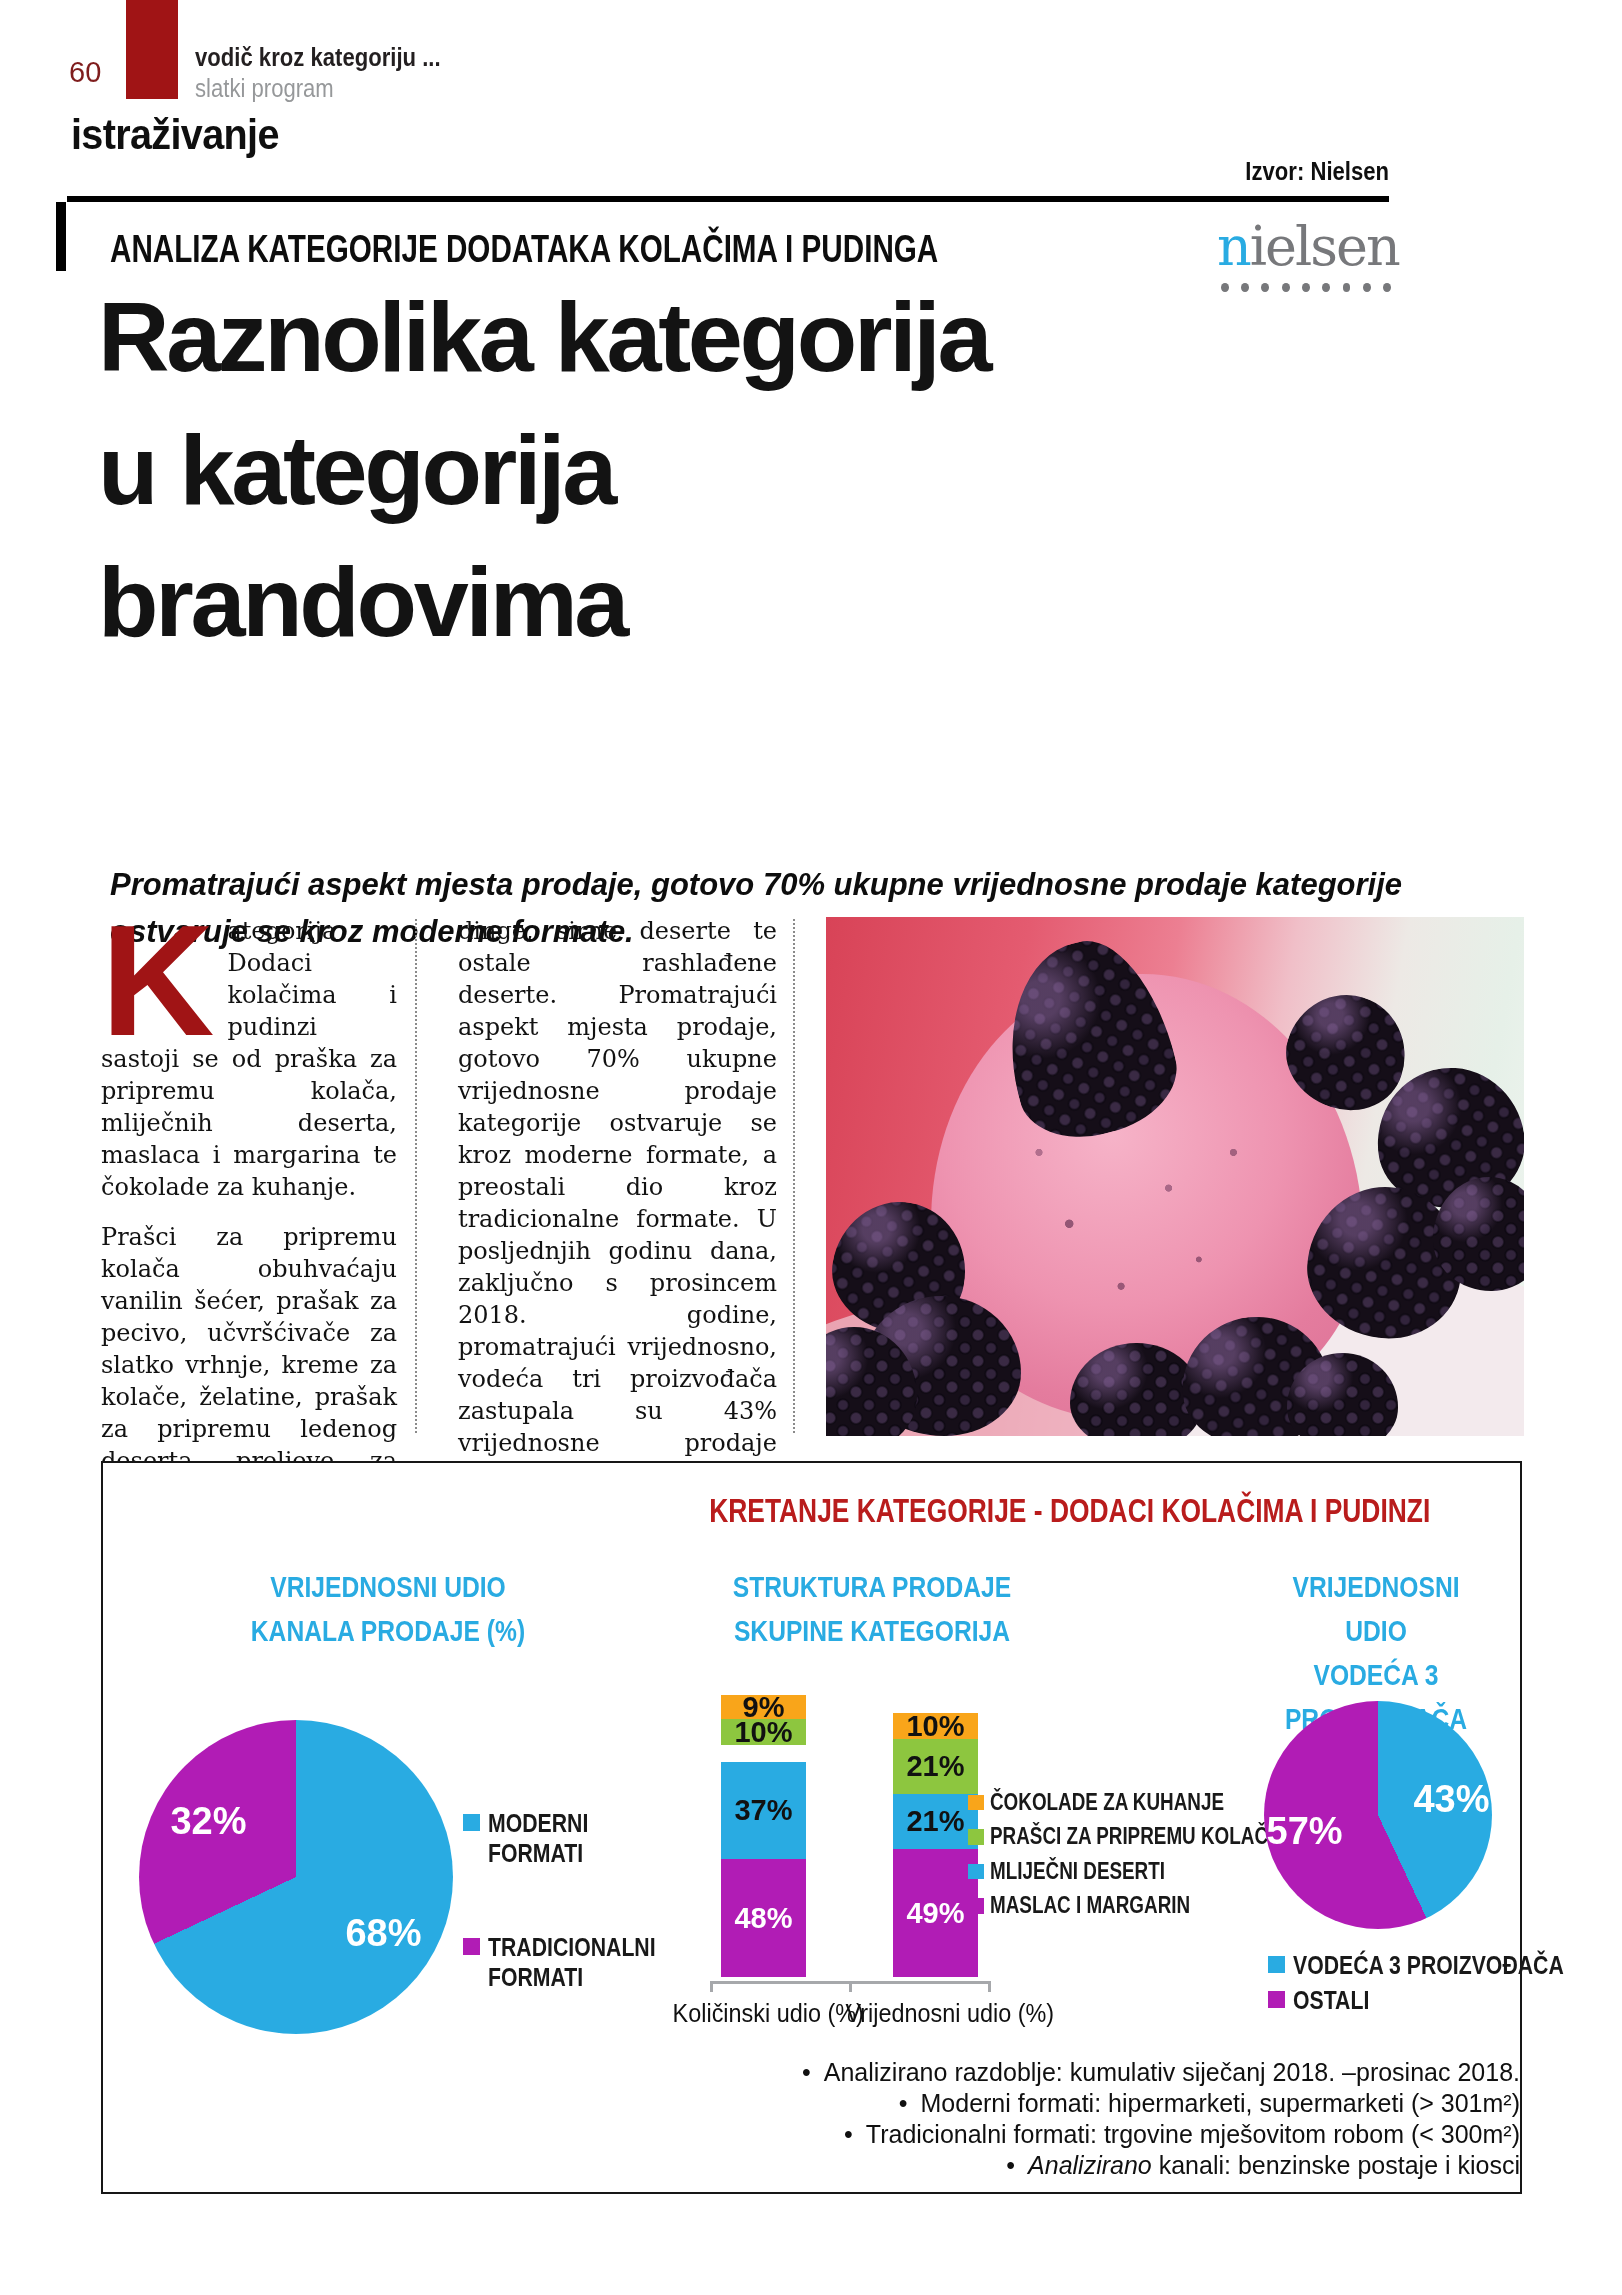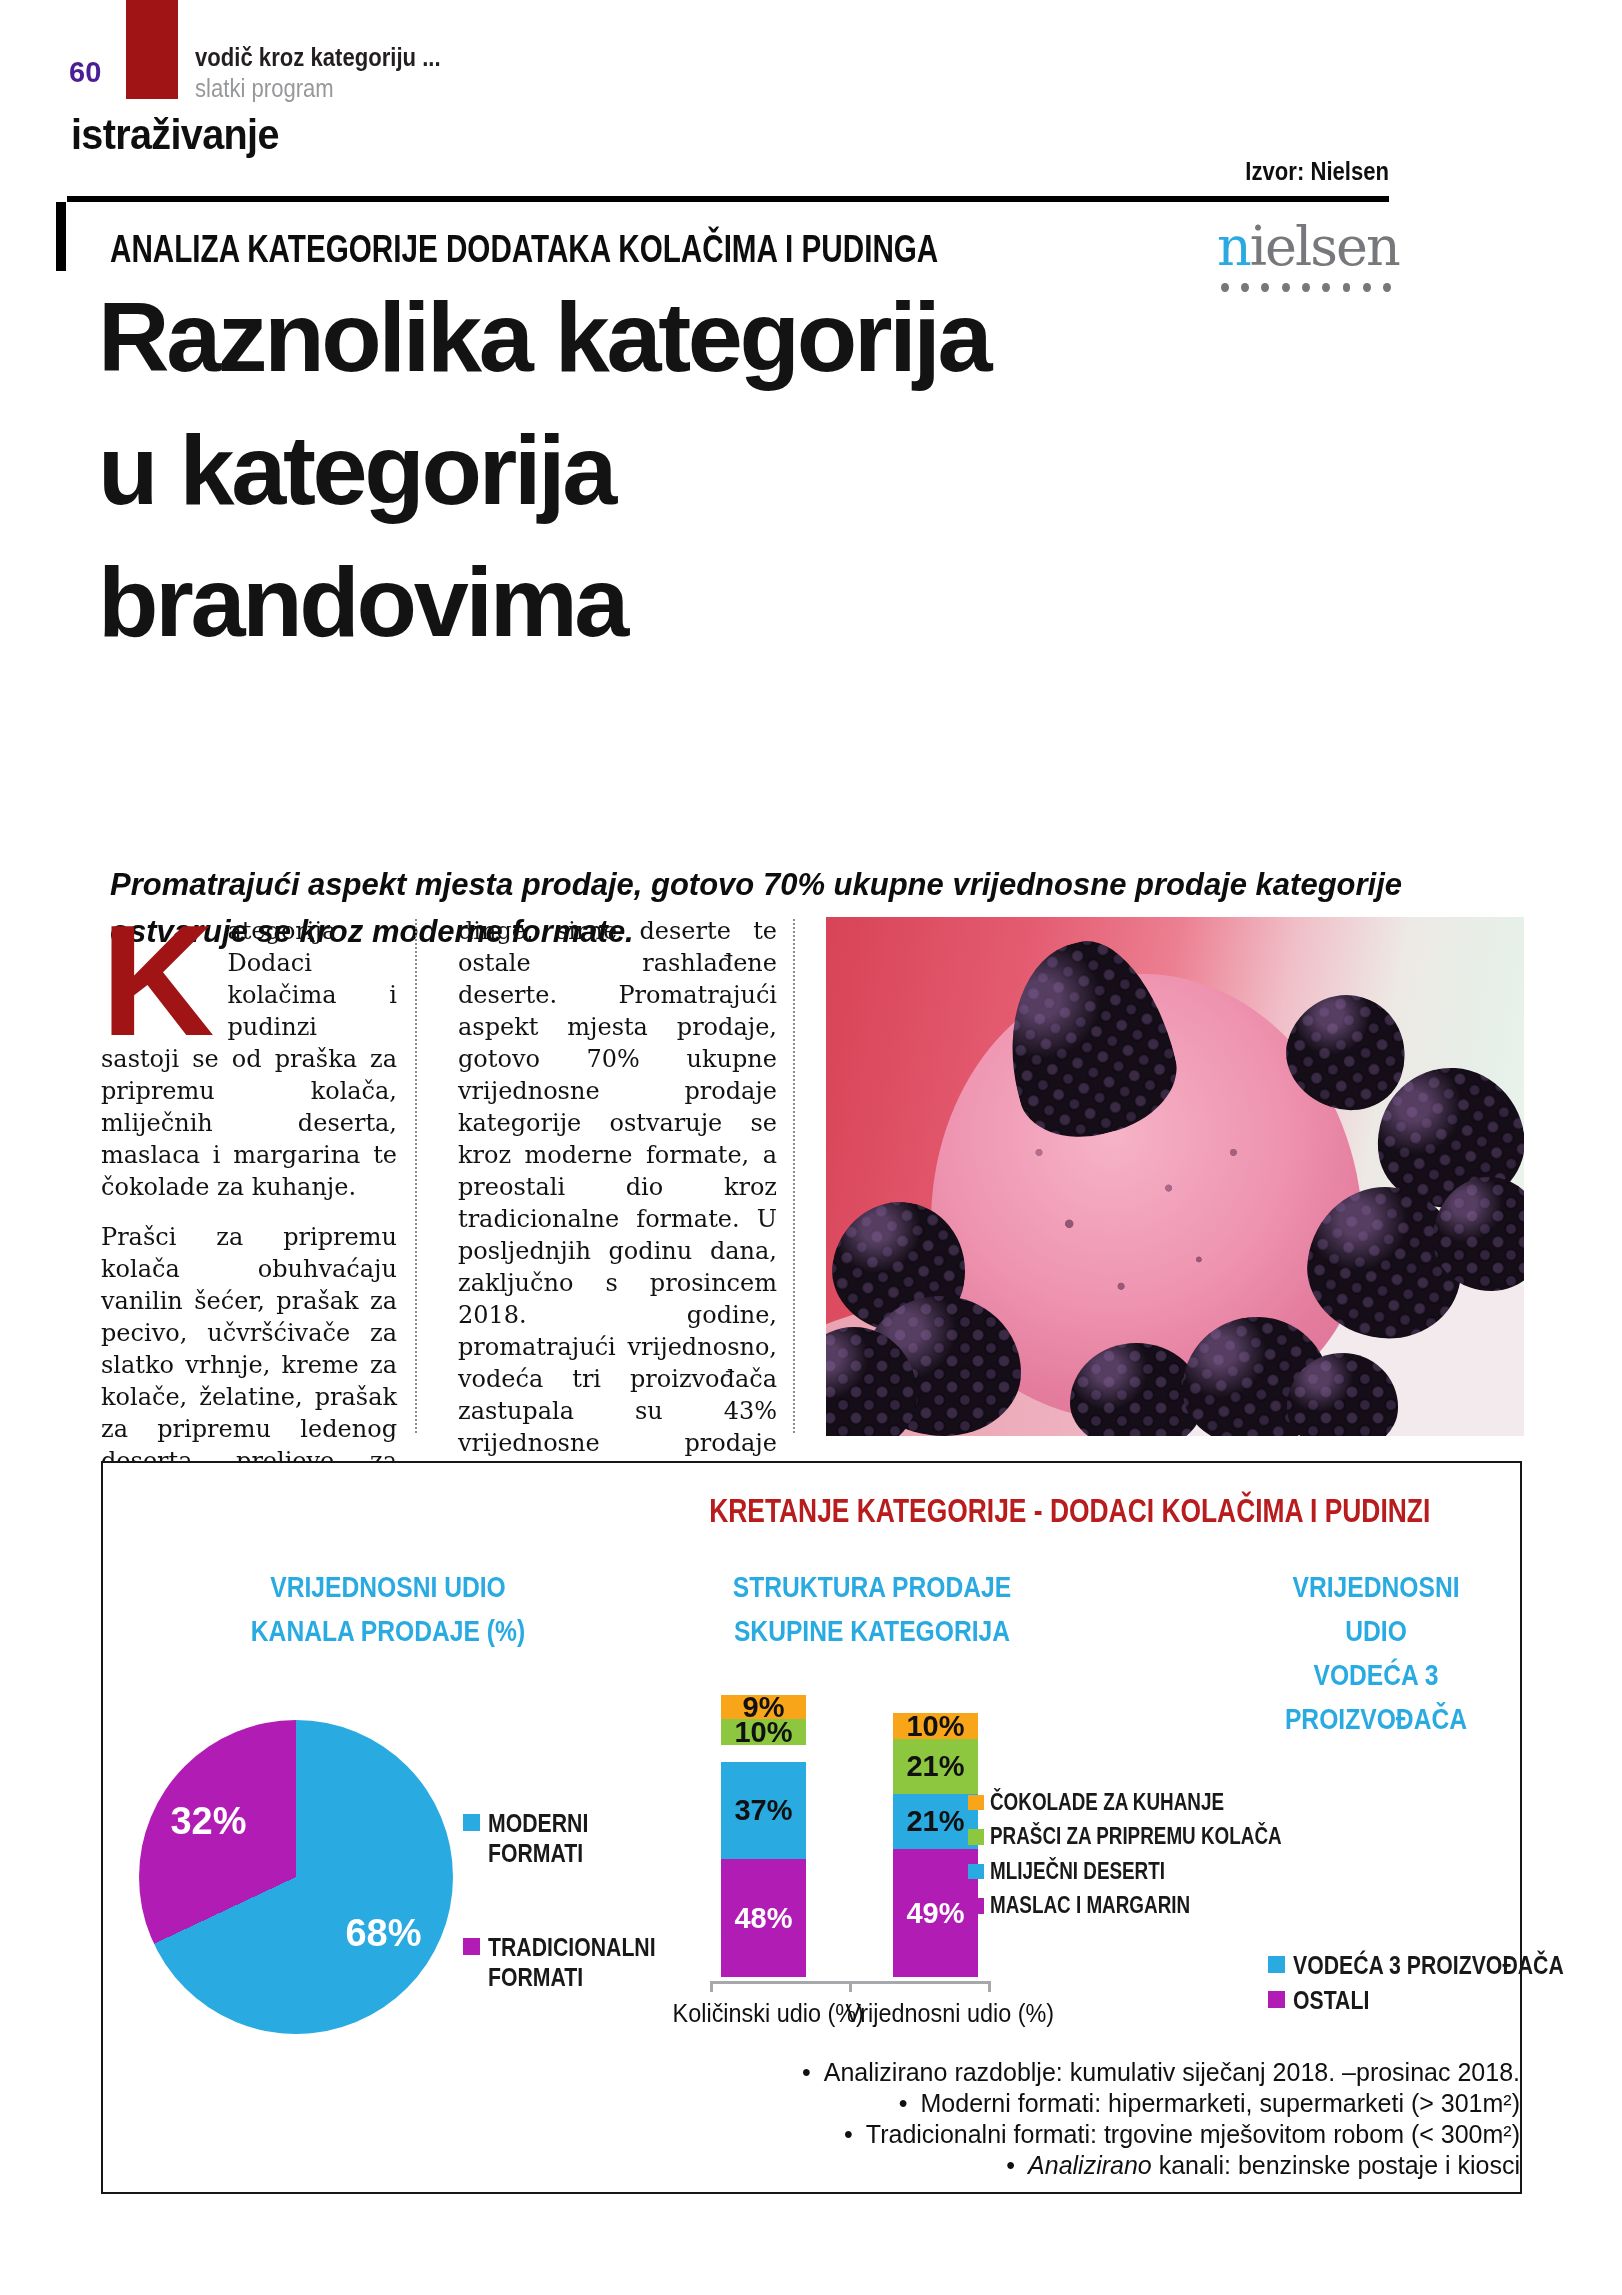--- a/index.html
+++ b/index.html
@@ -1,21 +1,21 @@
 <!DOCTYPE html>
 <html style="font-size:10.5px"><head>
 <meta charset="utf-8">
 <style>
   html,body{margin:0;padding:0;background:#e9e9e9;}
   .page{position:relative;width:1623px;height:2295px;background:#ffffff;overflow:hidden;
         font-family:"Liberation Sans",sans-serif;color:#141414;}
   .abs{position:absolute;}
 
   
-  .pagenum{left:69px;top:56px;font-size:29px;font-weight:bold;color:#4c1d95;}
+  .pagenum{left:69px;top:56px;font-size:29px;font-weight:normal;color:#7f1d1d;}
   .redrect{left:126px;top:0;width:52px;height:99px;background:#A01415;}
   .kick1{left:195px;top:42px;font-size:26px;font-weight:bold;color:#231F20;
          transform:scaleX(.85);transform-origin:left center;white-space:nowrap;}
   .kick2{left:195px;top:73px;font-size:26px;color:#96989A;
          transform:scaleX(.85);transform-origin:left center;white-space:nowrap;}
   .sectiontitle{left:71px;top:110px;font-size:43px;font-weight:bold;color:#0f0f0f;
          transform:scaleX(.92);transform-origin:left center;letter-spacing:-0.7px;}
   .source{right:234px;top:156px;font-size:26px;font-weight:bold;color:#0f0f0f;
          transform:scaleX(.85);transform-origin:right center;white-space:nowrap;}
   .toprule{left:67px;top:196px;width:1322px;height:5.9px;background:#000;}
@@ -275,20 +275,24 @@
         <div class="lgrow">
           <span class="lgsw" style="background: rgb(41, 171, 226);"></span>
           <span class="lgtext">MLIJEČNI DESERTI</span>
         </div>
         <div class="lgrow">
           <span class="lgsw" style="background: rgb(177, 28, 181);"></span>
           <span class="lgtext">MASLAC I MARGARIN</span>
         </div>
       </div>
 
+    <div class="abs pie pie2" style="background: conic-gradient(rgb(41, 171, 226) 0%, rgb(41, 171, 226) 43%, rgb(177, 28, 181) 43%, rgb(177, 28, 181) 100%);">
+        <div class="pie-label" style="left: 82.2053%; top: 42.8013%;">43%</div>
+        <div class="pie-label" style="left: 17.7947%; top: 57.1987%;">57%</div>
+      </div>
     <div class="abs legend legend3" id="legend3">
         <div class="lgrow">
           <span class="lgsw" style="background: rgb(41, 171, 226);"></span>
           <span class="lgtext">VODEĆA 3 PROIZVOĐAČA</span>
         </div>
         <div class="lgrow">
           <span class="lgsw" style="background: rgb(177, 28, 181);"></span>
           <span class="lgtext">OSTALI</span>
         </div>
       </div>

